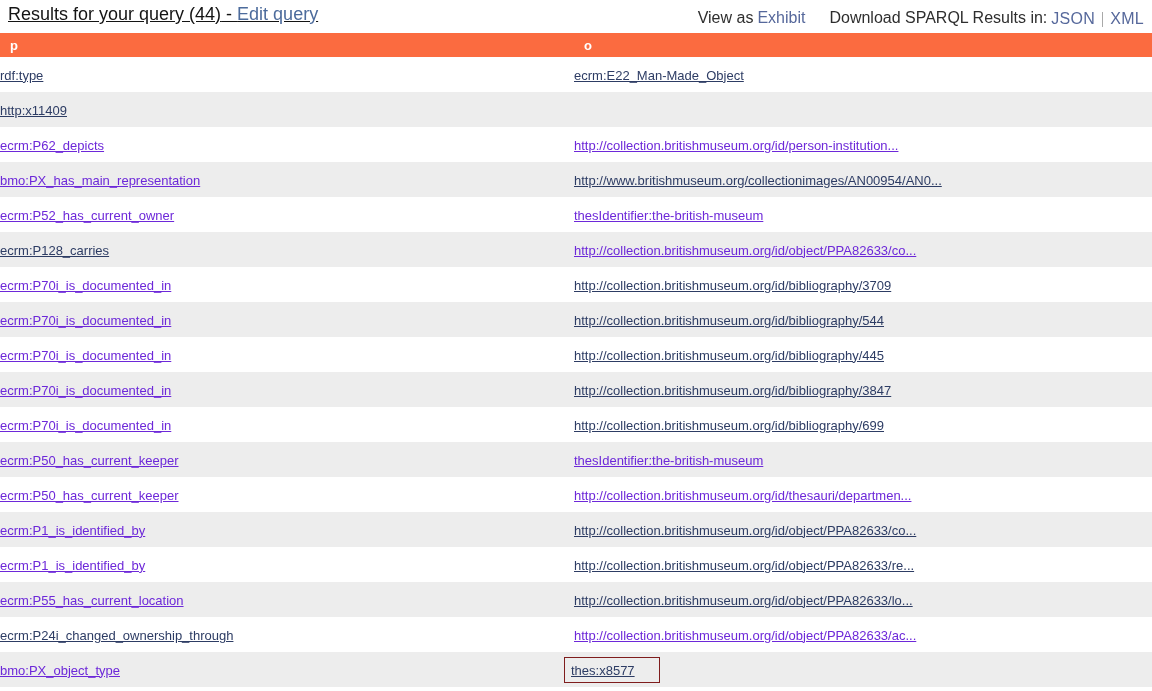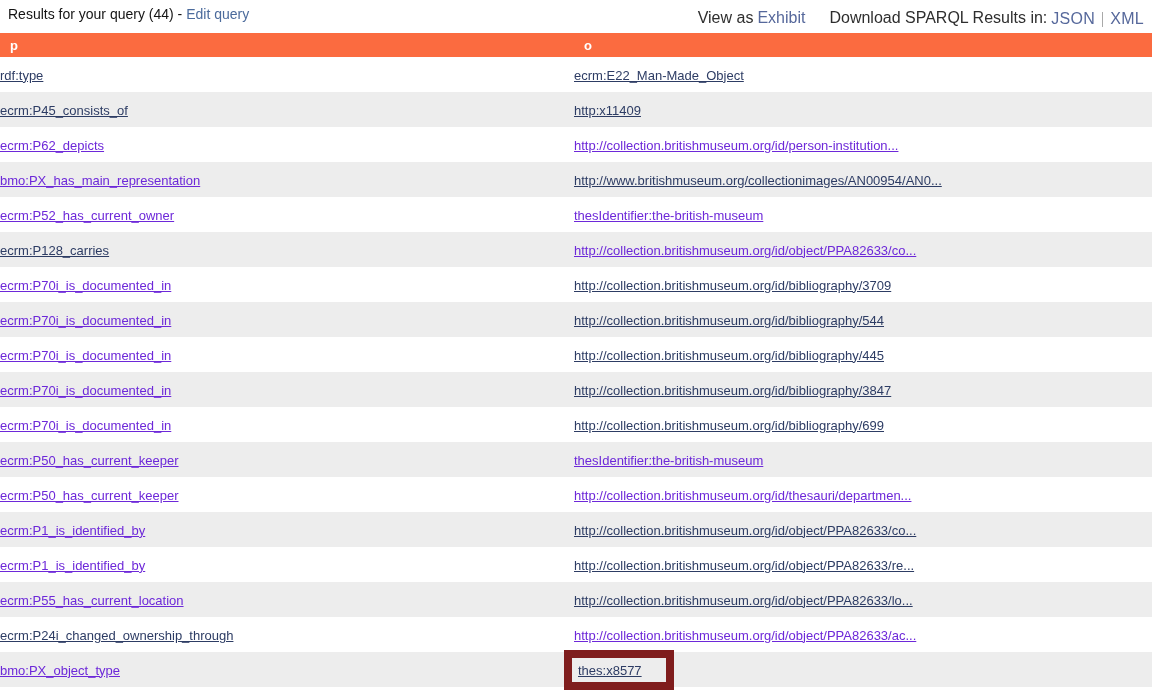--- a/index.html
+++ b/index.html
@@ -6,21 +6,21 @@
   html, body { margin: 0; padding: 0; background: #fff; }
   body {
     width: 1152px; height: 691px; overflow: hidden;
     font-family: "Liberation Sans", sans-serif;
     -webkit-font-smoothing: antialiased;
   }
   .topbar {
     display: flex; justify-content: space-between; align-items: flex-start;
     height: 33px; padding: 5px 8px 0 8px;
   }
-  .title { font-size: 14px; color: #141414; line-height: 18px; }
+  .title { font-size: 18px; color: #141414; line-height: 18px; text-decoration: underline; }
   .title a { color: #4C6B9C; text-decoration: none; cursor: pointer; }
   .meta { font-size: 16px; color: #2e2e2e; padding-top: 4px; white-space: nowrap; }
   .meta a { color: #56689B; text-decoration: none; cursor: pointer; }
   .meta .label { margin-right: 4px; }
   .meta .gap { display: inline-block; width: 24px; }
   .meta .dl-link { letter-spacing: 0.3px; position: relative; top: 1px; }
   .meta .pipe {
     display: inline-block; width: 1px; height: 15px; background: #A9A9A9;
     margin: 0 7px; vertical-align: middle; position: relative; top: 1px;
   }
@@ -36,21 +36,21 @@
   .tr.alt { background: #EDEDED; }
   .td { }
   .td.p { width: 574px; flex: none; }
   .td.o { flex: 1; }
   .cell-link { font-size: 13px; text-decoration: underline; cursor: pointer; }
   a[data-visited="true"]  { color: #2D3C64; }
   a[data-visited="false"] { color: #6d28d9; }
   .obox { display: inline; }
   .obox.highlight {
     display: inline-block;
-    border: 8px solid #7f1d1d;
+    border: 1px solid #7f1d1d;
     padding: 4px 24px 4px 6px;
     margin-left: -10px;
     line-height: 15px;
   }
 </style>
 </head>
 <body>
 
 <div class="topbar">
   <div class="title">
@@ -72,23 +72,20 @@
       <a class="cell-link" data-visited="true">rdf:type</a>
     </div>
     <div class="td o">
       <span class="obox">
         <a class="cell-link" data-visited="true">ecrm:E22_Man-Made_Object</a>
       </span>
     </div>
   </div>
 
   <div class="tr alt">
-    <div class="td p">
-      <a class="cell-link" data-visited="true">ecrm:P45_consists_of</a>
-    </div>
     <div class="td o">
       <span class="obox">
         <a class="cell-link" data-visited="true">http:x11409</a>
       </span>
     </div>
   </div>
 
   <div class="tr">
     <div class="td p">
       <a class="cell-link" data-visited="false">ecrm:P62_depicts</a>

